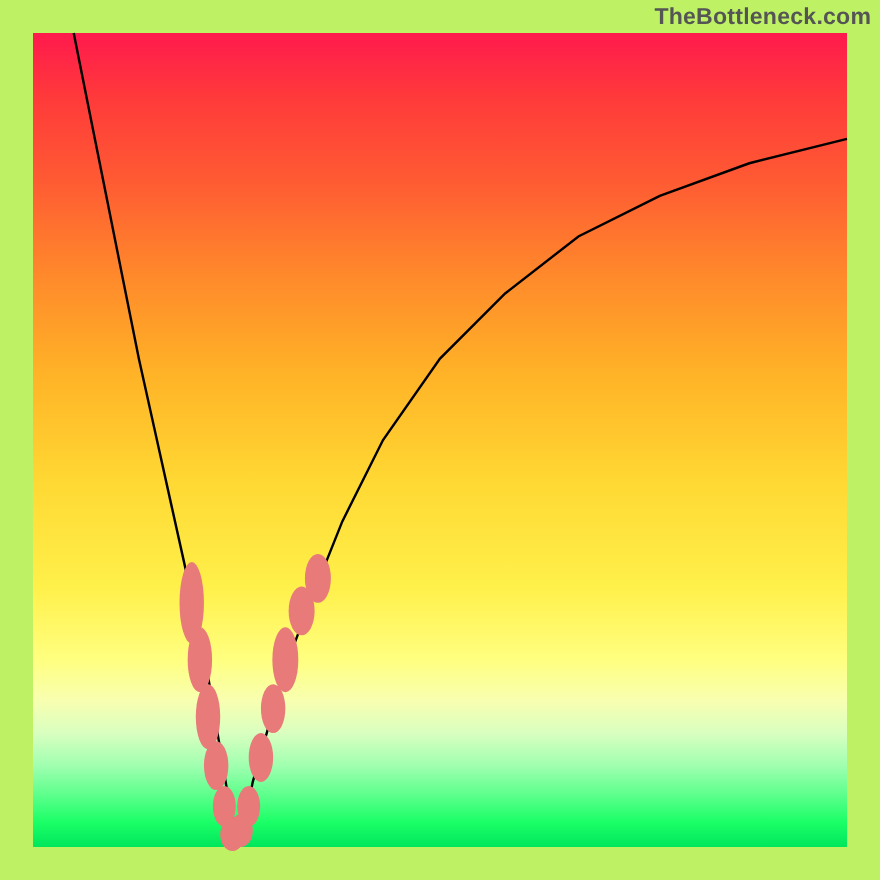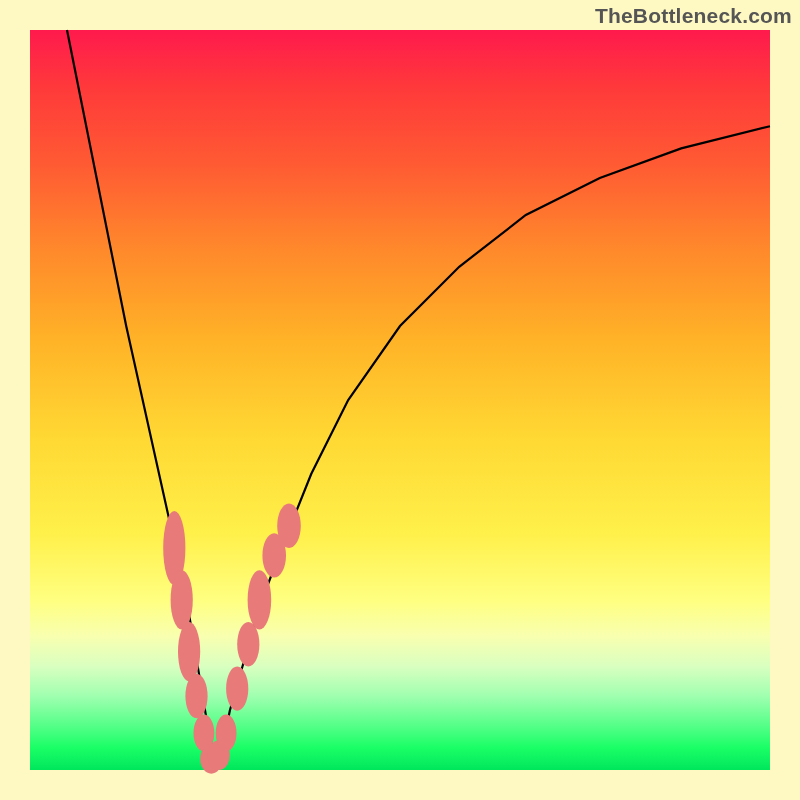--- a/index.html
+++ b/index.html
@@ -8,21 +8,21 @@
     width: 800px;
     height: 800px;
     overflow: hidden;
     background: #000;
     font-family: Arial, Helvetica, sans-serif;
   }
   .frame {
     position: absolute;
     left: 0; top: 0;
     width: 800px; height: 800px;
-    background: #fef9c3;
+    background: #bef264;
   }
   .plot-area {
     position: absolute;
     left: 30px;
     top: 30px;
     width: 740px;
     height: 740px;
     
     background: linear-gradient(to bottom,
       #ff1a4d 0%,

